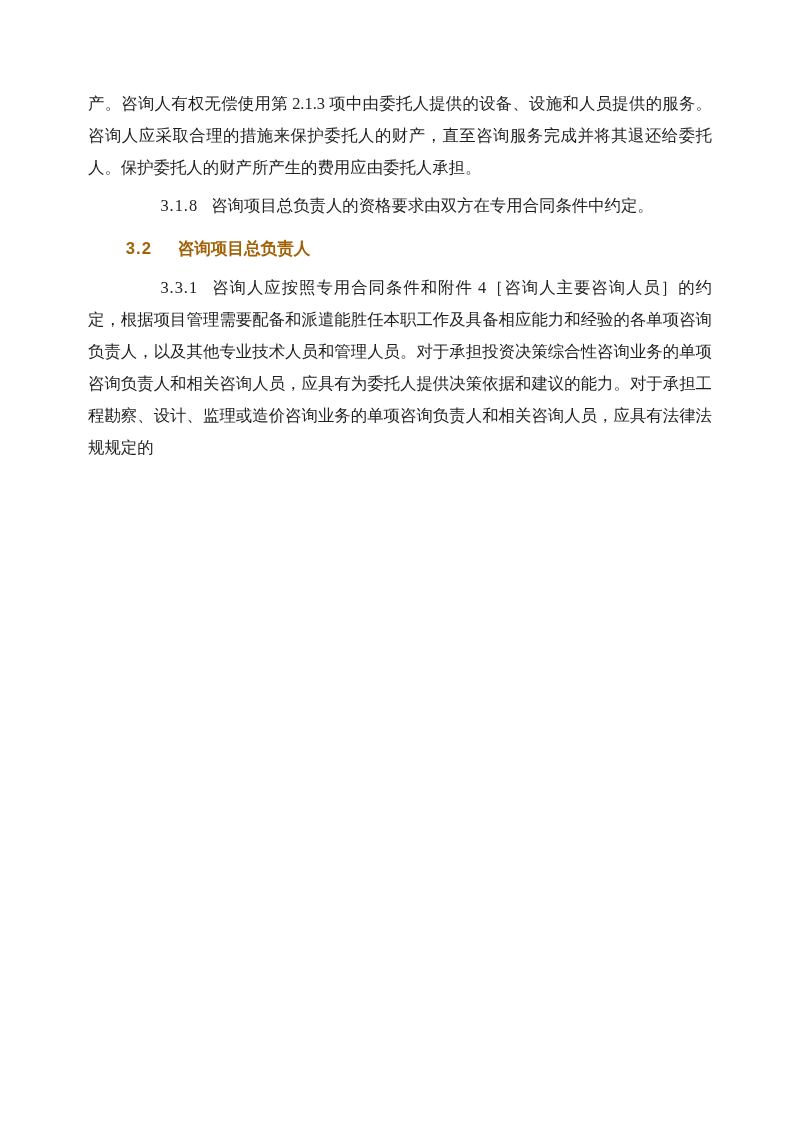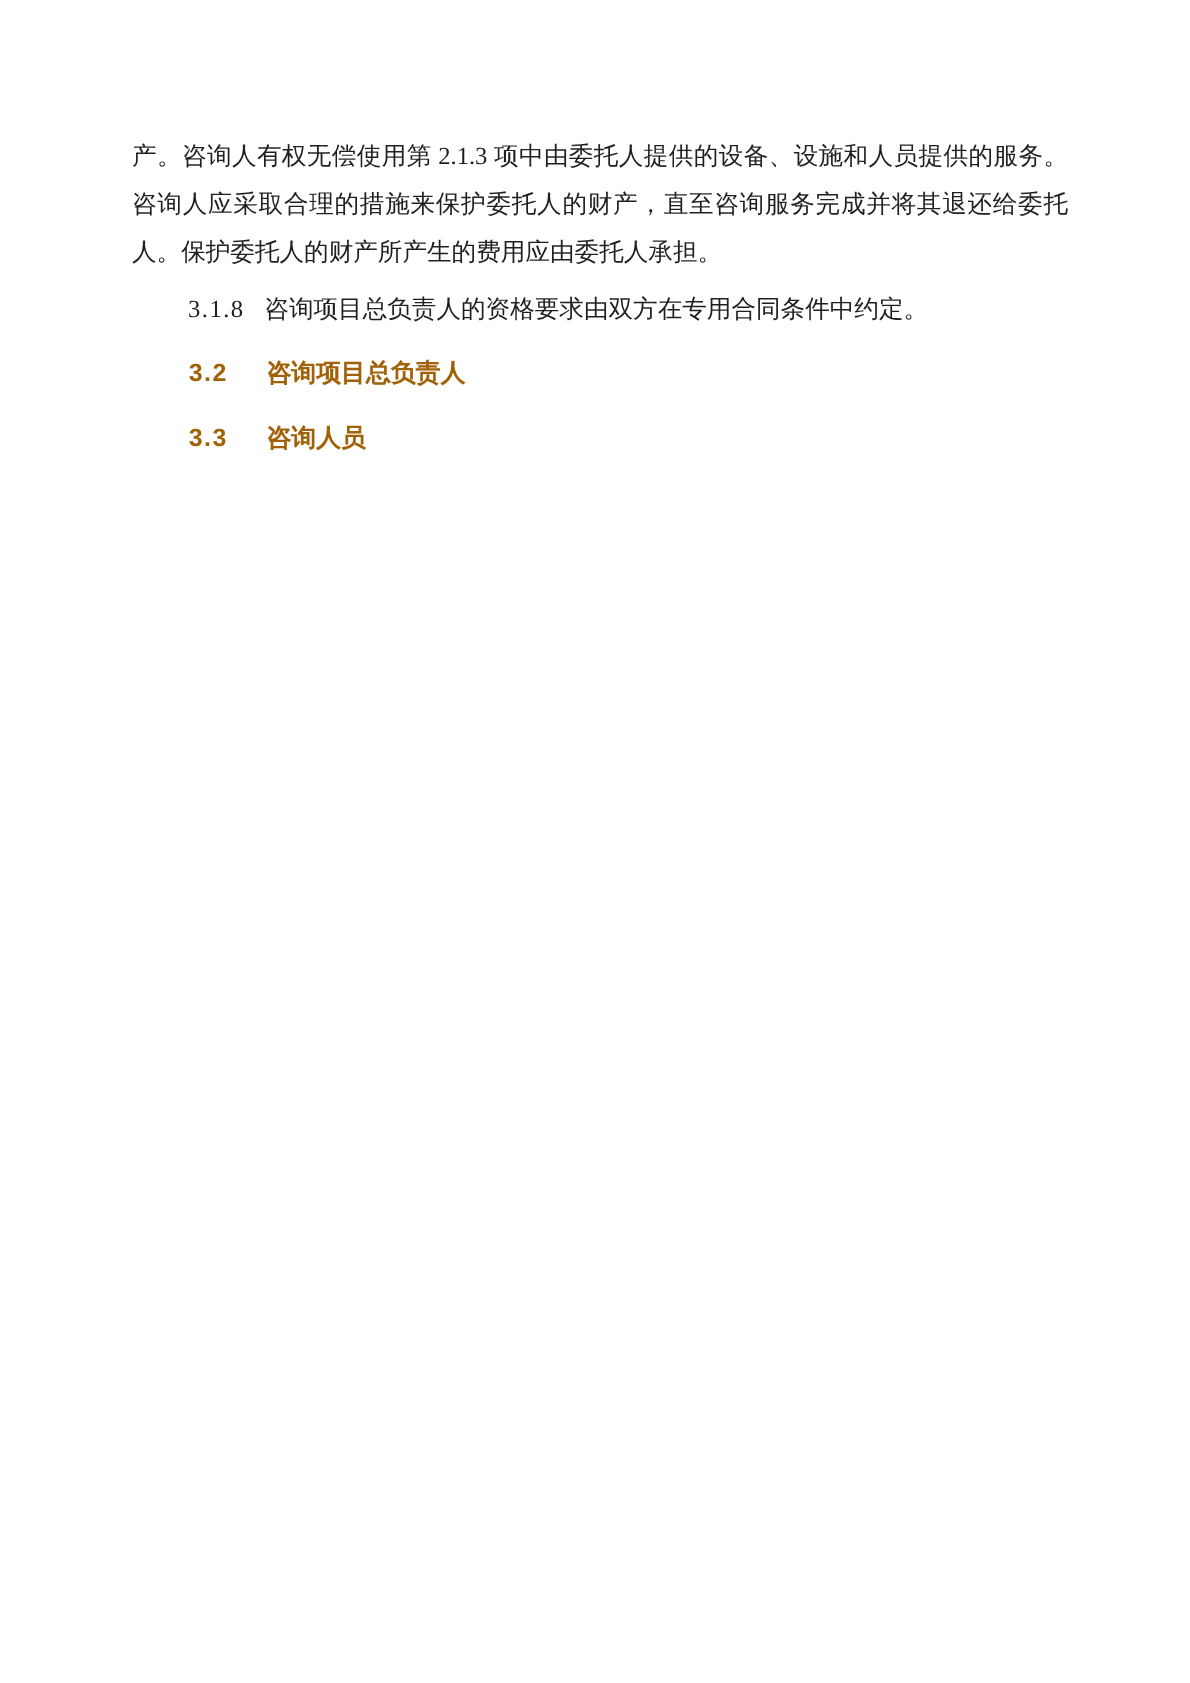--- a/index.html
+++ b/index.html
@@ -28,20 +28,21 @@
   .para {
     margin: 0 0 6px 0;
     text-indent: 2.28em;
   }
   .para.continuation {
     text-indent: 0;
   }
   .clause-num {
     padding-right: 0.8em;
     letter-spacing: 0.06em;
+    margin-left: 35px;
   }
   .heading {
     margin: 11px 0 7px 0;
     font-family: "Liberation Sans", "DejaVu Sans", sans-serif;
     font-weight: bold;
     font-size: 16.6px;
     line-height: 32px;
     color: #a16207;
     text-indent: 2.28em;
     text-align: left;
@@ -69,21 +70,21 @@
 
     <p class="para continuation">产。咨询人有权无偿使用第 2.1.3 项中由委托人提供的设备、设施和人员提供的服务。咨询人应采取合理的措施来保护委托人的财产，直至咨询服务完成并将其退还给委托人。保护委托人的财产所产生的费用应由委托人承担。</p>
 
     <p class="para"><span class="clause-num">3.1.8</span><span>咨询项目总负责人的资格要求由双方在专用合同条件中约定。</span></p>
 
     <h3 class="heading"><span class="head-num">3.2</span><span>咨询项目总负责人</span></h3>
 
 
 
 
-    <h3 class="heading"><span class="head-num">3.3</span><span>咨询人员</span></h3>
 
+    <p class="para"><span class="clause-num">3.3.1</span><span>咨询人应按照专用合同条件和附件 4［咨询人主要咨询人员］的约定，根据项目管理需要配备和派遣能胜任本职工作及具备相应能力和经验的各单项咨询负责人，以及其他专业技术人员和管理人员。对于承担投资决策综合性咨询业务的单项咨询负责人和相关咨询人员，应具有为委托人提供决策依据和建议的能力。对于承担工程勘察、设计、监理或造价咨询业务的单项咨询负责人和相关咨询人员，应具有法律法规规定的</span></p>
 
   </main>
 
   <footer class="page-footer">
     <span>14</span>
   </footer>
 </div>
 
 </body></html>

